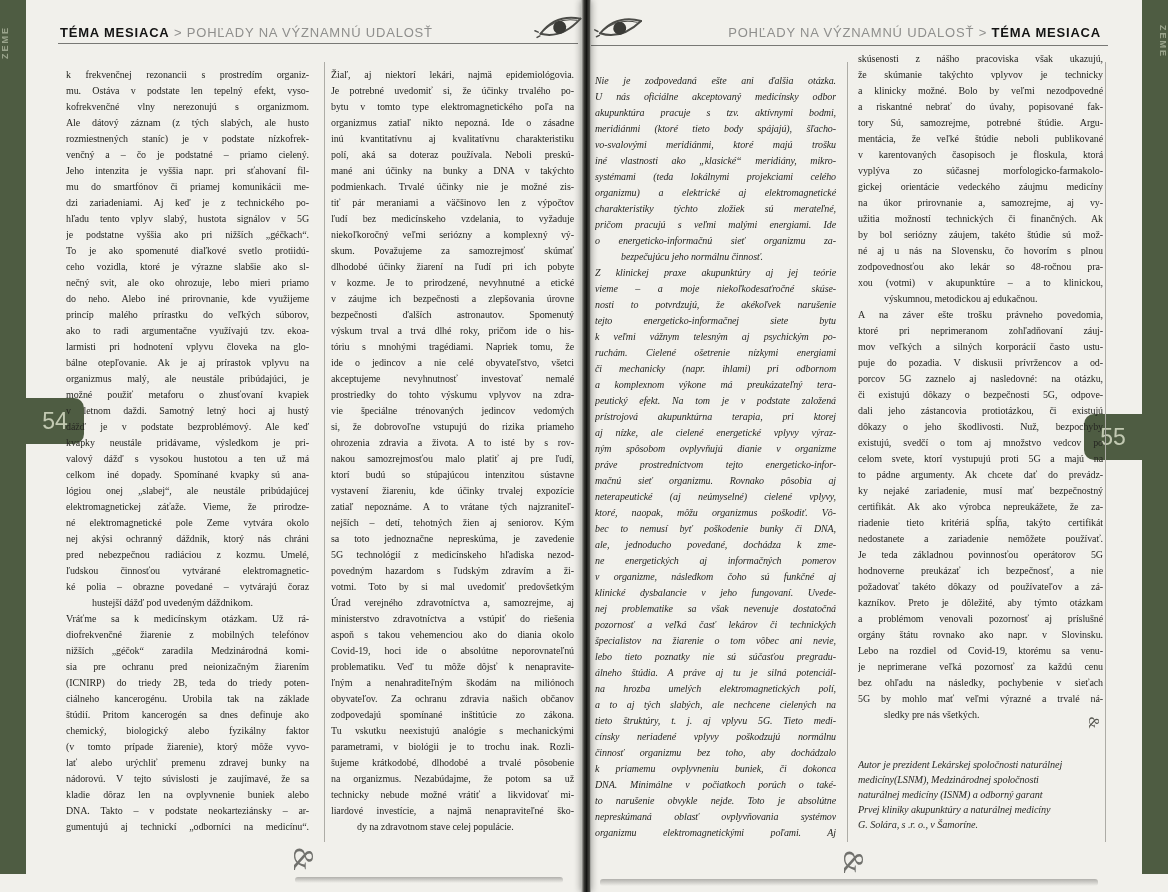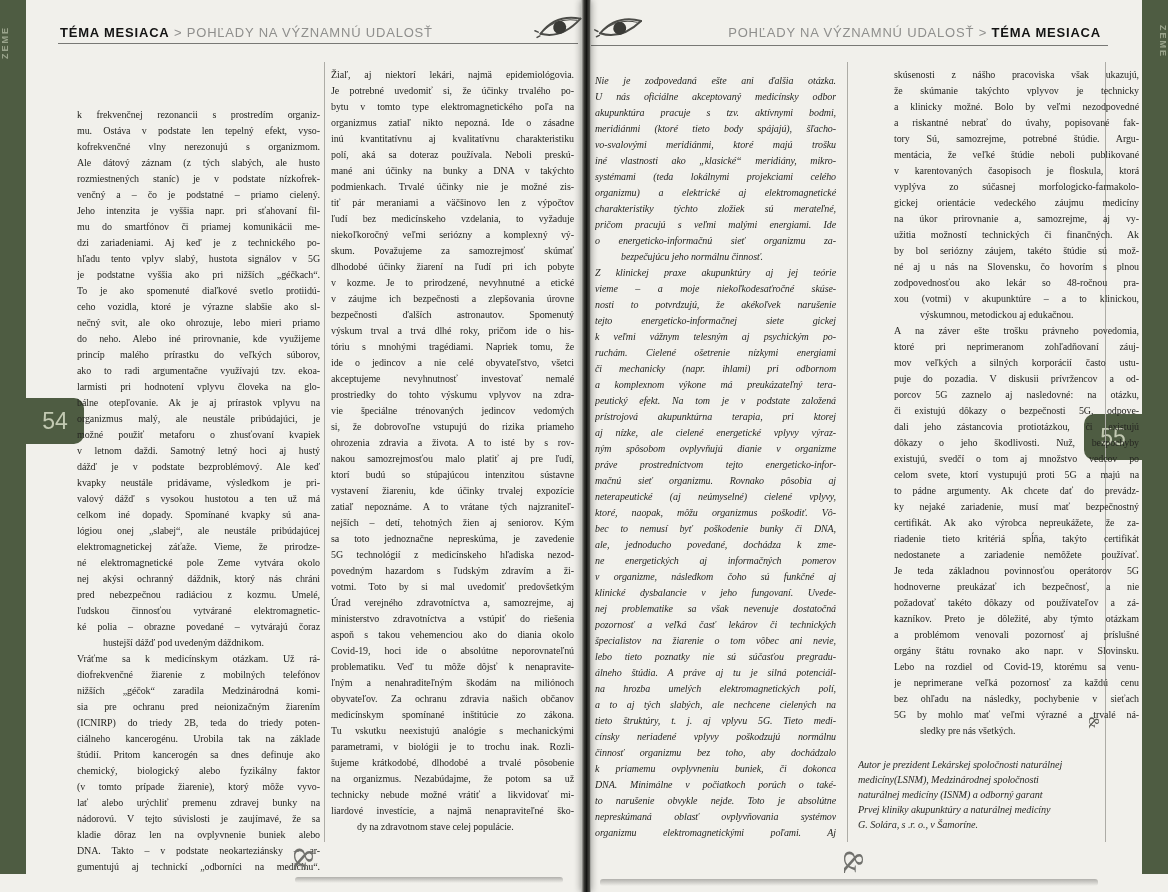--- a/index.html
+++ b/index.html
@@ -30,24 +30,24 @@
   .hdr-rule.left{left:58px;top:43px;width:520px;}
   .hdr-rule.right{left:591px;top:45px;width:517px;}
   
   .fold{position:absolute;left:581px;top:0;width:10px;height:892px;z-index:4;
      background:linear-gradient(90deg,rgba(80,80,76,0.15),#3c3c38 30%,#131311 55%,#4a4a46 85%,rgba(90,90,86,0.2));
      box-shadow:0 0 7px rgba(20,20,18,0.45);}
   
   .eye-logo{position:absolute;left:534px;top:7px;width:116px;height:42px;z-index:6;}
   
   .col{position:absolute;color:#262622;font-size:10px;}
-  .col1{left:77px;top:67px;width:243px;margin-top:40px;}
+  .col1{left:66px;top:67px;width:243px;}
   .col2{left:331px;top:67px;width:243px;}
   .col3{left:595px;top:73px;width:241px;font-style:italic;}
-  .col4{left:858px;top:67px;width:245px;margin-left:36px;}
+  .col4{left:858px;top:51px;width:245px;}
   .tline{height:16px;line-height:16px;overflow:hidden;
          text-align:justify;text-align-last:justify;letter-spacing:-0.1px;}
   .tline.flush{text-align:right;text-align-last:left;padding-left:26px;}
   .note{position:absolute;left:858px;top:757px;width:247px;color:#2a2a26;
         font-style:italic;font-size:10.2px;}
   .note .tline{height:15px;line-height:15px;text-align:left;text-align-last:left;}
   
   .vrule{position:absolute;top:62px;width:1px;height:780px;background:#adaca6;}
   
   .endmark{position:absolute;color:#70706c;font-family:"Liberation Serif",serif;
@@ -199,21 +199,21 @@
       <div class="tline">5G technológií z medicínskeho hľadiska nezod-</div>
       <div class="tline">povedným hazardom s ľudským zdravím a ži-</div>
       <div class="tline">votmi. Toto by si mal uvedomiť predovšetkým</div>
       <div class="tline">Úrad verejného zdravotníctva a, samozrejme, aj</div>
       <div class="tline">ministerstvo zdravotníctva a vstúpiť do riešenia</div>
       <div class="tline">aspoň s takou vehemenciou ako do diania okolo</div>
       <div class="tline">Covid-19, hoci ide o absolútne neporovnateľnú</div>
       <div class="tline">problematiku. Veď tu môže dôjsť k nenapravite-</div>
       <div class="tline">ľným a nenahraditeľným škodám na miliónoch</div>
       <div class="tline">obyvateľov. Za ochranu zdravia našich občanov</div>
-      <div class="tline">medicínskym spomínané inštitúcie zo zákona.</div>
+      <div class="tline">zodpovedajú spomínané inštitúcie zo zákona.</div>
       <div class="tline">Tu vskutku neexistujú analógie s mechanickými</div>
       <div class="tline">parametrami, v biológii je to trochu inak. Rozli-</div>
       <div class="tline">šujeme krátkodobé, dlhodobé a trvalé pôsobenie</div>
       <div class="tline">na organizmus. Nezabúdajme, že potom sa už</div>
       <div class="tline">technicky nebude možné vrátiť a likvidovať mi-</div>
       <div class="tline">liardové investície, a najmä nenapraviteľné ško-</div>
       <div class="tline flush">dy na zdravotnom stave celej populácie.</div>
     </div>
   <div class="col col3">
       <div class="tline">Nie je zodpovedaná ešte ani ďalšia otázka.</div>
@@ -224,21 +224,21 @@
       <div class="tline">iné vlastnosti ako „klasické“ meridiány, mikro-</div>
       <div class="tline">systémami (teda lokálnymi projekciami celého</div>
       <div class="tline">organizmu) a elektrické aj elektromagnetické</div>
       <div class="tline">charakteristiky týchto zložiek sú merateľné,</div>
       <div class="tline">pričom pracujú s veľmi malými energiami. Ide</div>
       <div class="tline">o energeticko-informačnú sieť organizmu za-</div>
       <div class="tline flush">bezpečujúcu jeho normálnu činnosť.</div>
       <div class="tline">Z klinickej praxe akupunktúry aj jej teórie</div>
       <div class="tline">vieme – a moje niekoľkodesaťročné skúse-</div>
       <div class="tline">nosti to potvrdzujú, že akékoľvek narušenie</div>
-      <div class="tline">tejto energeticko-informačnej siete gickej</div>
+      <div class="tline">tejto energeticko-informačnej siete bytu</div>
       <div class="tline">k veľmi vážnym telesným aj psychickým po-</div>
       <div class="tline">ruchám. Cielené ošetrenie nízkymi energiami</div>
       <div class="tline">či mechanicky (napr. ihlami) pri odbornom</div>
       <div class="tline">a komplexnom výkone má preukázateľný tera-</div>
       <div class="tline">peutický efekt. Na tom je v podstate založená</div>
       <div class="tline">prístrojová akupunktúrna terapia, pri ktorej</div>
       <div class="tline">aj nízke, ale cielené energetické vplyvy výraz-</div>
       <div class="tline">ným spôsobom ovplyvňujú dianie v organizme</div>
       <div class="tline">práve prostredníctvom tejto energeticko-infor-</div>
       <div class="tline">mačnú sieť organizmu. Rovnako pôsobia aj</div>

